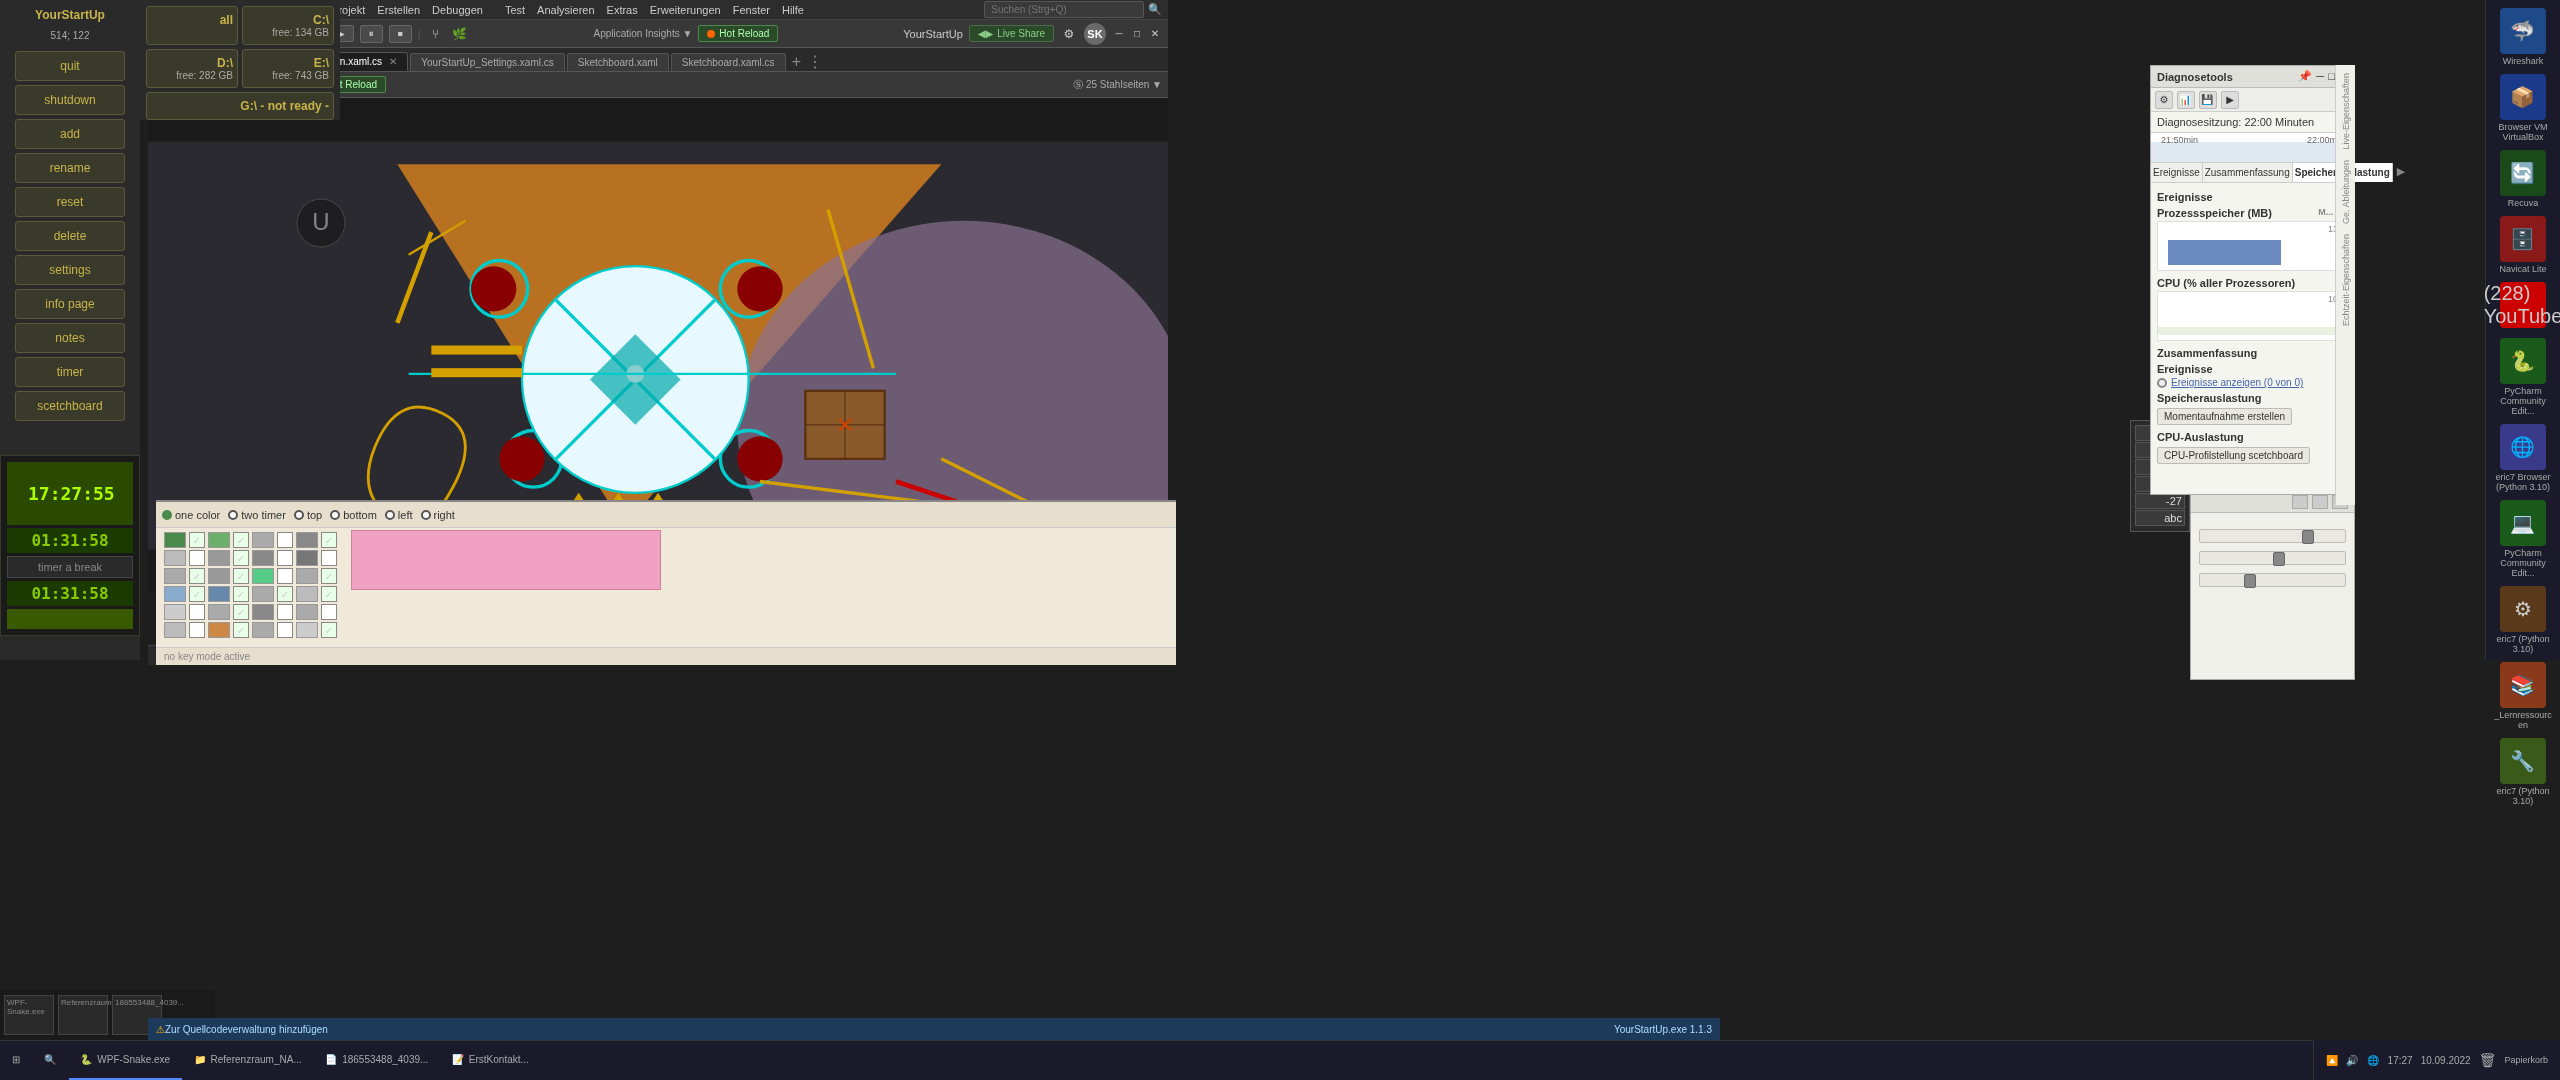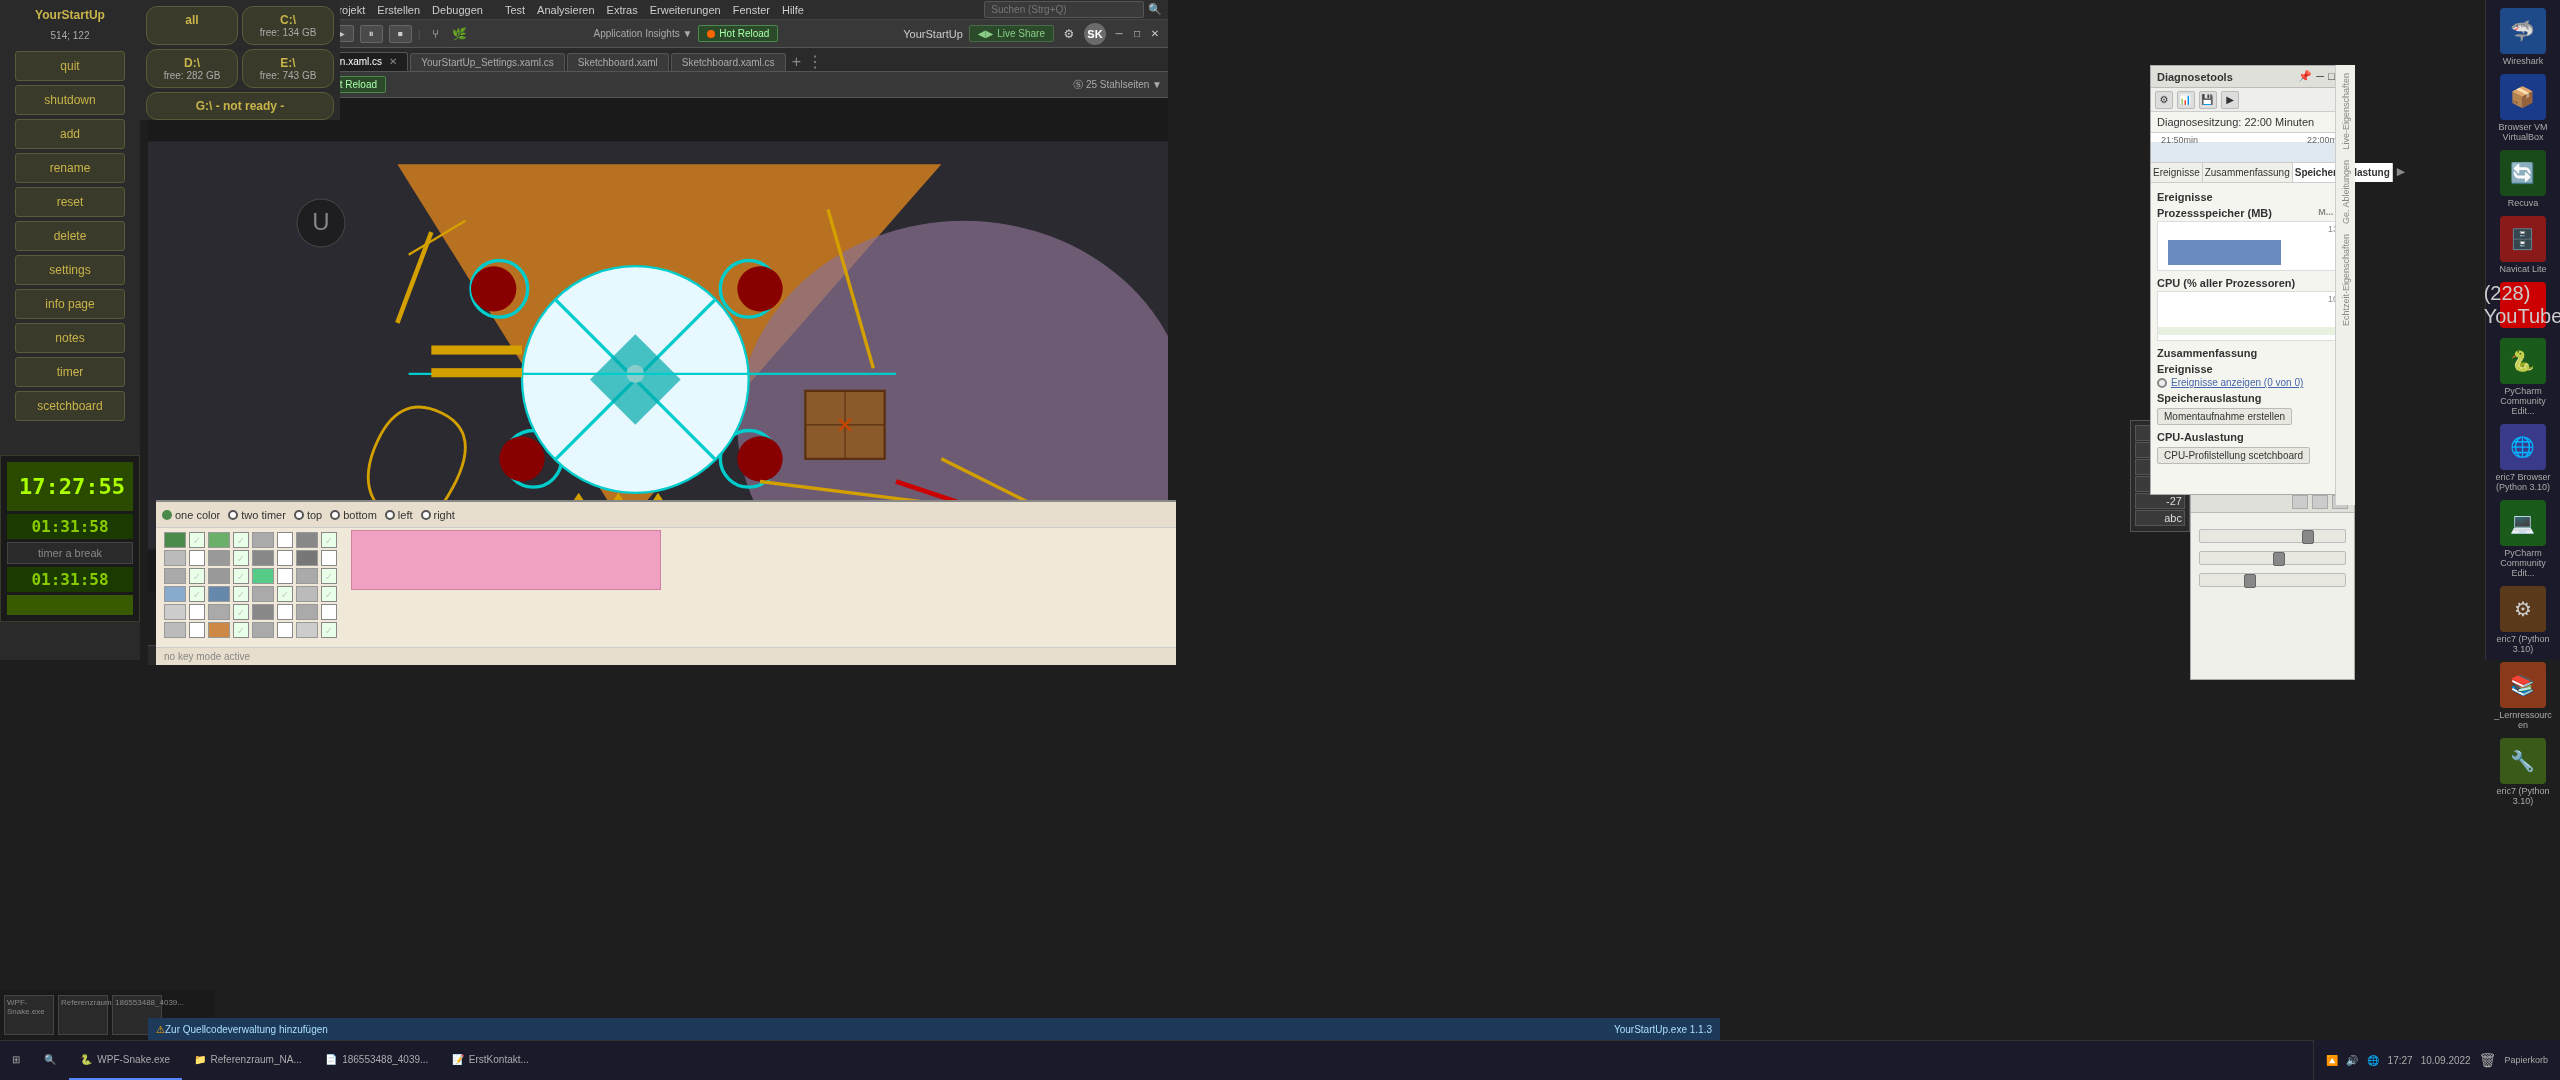--- a/index.html
+++ b/index.html
@@ -58,24 +58,24 @@
       top: 455px;
       width: 140px;
       background: #1a1a1a;
       border: 1px solid #3a3a2a;
       padding: 6px;
       z-index: 10;
     }
     .timer-display {
       background: #2a4a00;
       color: #aaff00;
-      font-size: 22px;
+      font-size: 18px;
       font-weight: bold;
       text-align: center;
-      padding: 12px;
+      padding: 21px;
       margin-bottom: 3px;
       font-family: monospace;
     }
     .timer-secondary {
       background: #1a3a00;
       color: #88cc00;
       font-size: 16px;
       font-weight: bold;
       text-align: center;
       padding: 3px;
@@ -117,25 +117,25 @@
       background: #2a2a2a;
       padding: 6px;
       display: grid;
       grid-template-columns: 1fr 1fr;
       gap: 4px;
       z-index: 10;
     }
     .drive-btn {
       background: #3a3a2a;
       border: 1px solid #5a5a3a;
-      border-radius: 11px;
+      border-radius: 3px;
       color: #c8b44a;
       font-size: 11px;
-      text-align: center;
-      padding: 6px 15px;
+      text-align: right;
+      padding: 6px 4px;
       cursor: pointer;
     }
     .drive-btn .drive-label { font-weight: bold; font-size: 12px; }
     .drive-btn .drive-free { font-size: 10px; color: #aaa; }
 
     
     #ue-editor {
       position: absolute;
       left: 148px;
       top: 0;

